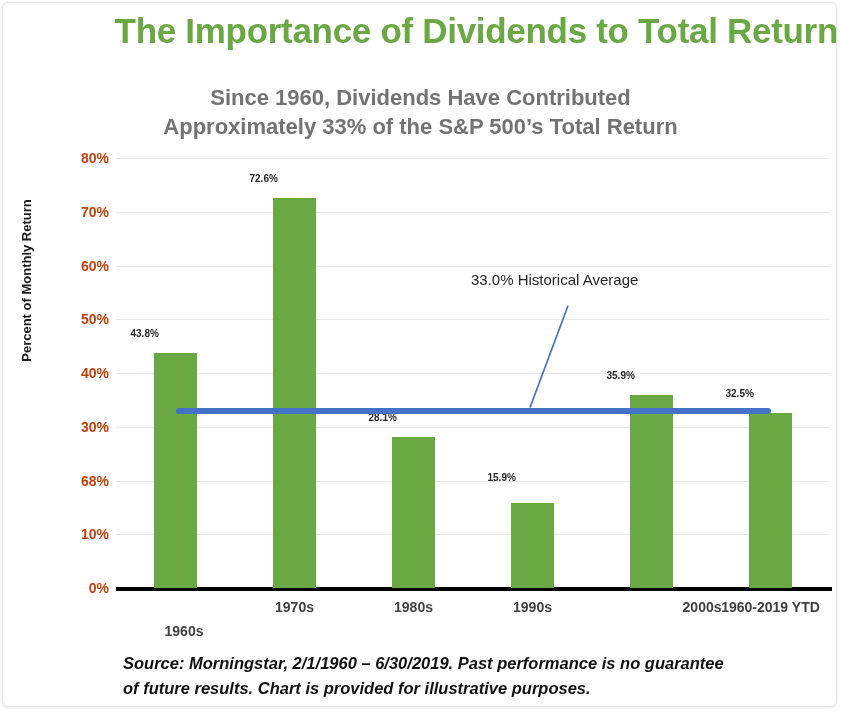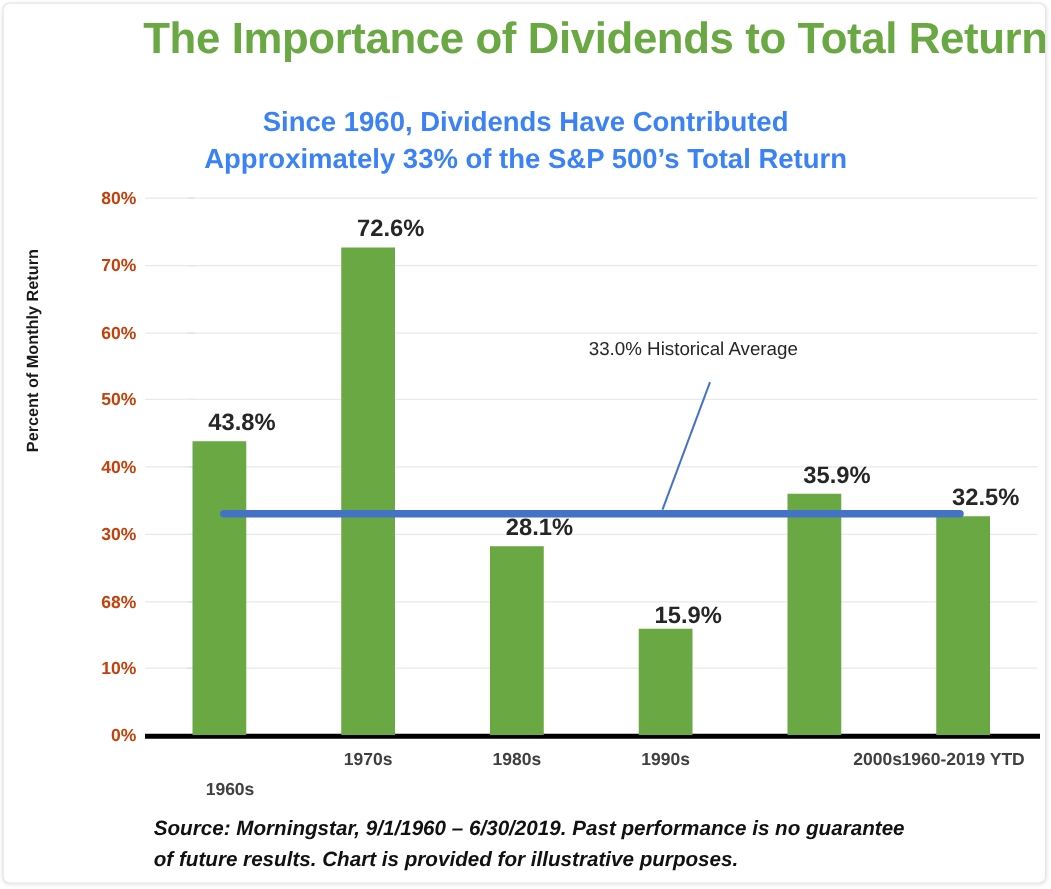--- a/index.html
+++ b/index.html
@@ -39,21 +39,21 @@
     letter-spacing: -0.3px;
     color: #6AA843;
     white-space: nowrap;
   }
   .subtitle {
     position: absolute;
     left: 0;
     top: 80px;
     width: 835px;
     text-align: center;
-    color: #3b82f6;
+    color: #737373;
     font-size: 22px;
     font-weight: bold;
     line-height: 29px;
   }
   .subtitle-line { display: block; }
 
   
   .plot {
     position: absolute;
     left: 113px;
@@ -116,22 +116,22 @@
 
   
   .bar {
     position: absolute;
     width: 43px;
     background: #6AA843;
   }
   .bar-label {
     position: absolute;
     width: 90px;
-    text-align: right;
-    font-size: 19px;
+    text-align: left;
+    font-size: 10px;
     font-weight: bold;
     color: #262626;
     white-space: nowrap;
   }
   .xlabel {
     position: absolute;
     top: 596px;
     width: 140px;
     text-align: center;
     font-size: 14px;
@@ -218,35 +218,35 @@
       <div class="gridline" style="top: 107.5px;"></div>
       <div class="gridline" style="top: 53.75px;"></div>
       <div class="gridline" style="top: 0px;"></div>
       <div class="bar" style="left: 38px; top: 194.575px; height: 235.425px; background: rgb(106, 168, 67);"></div>
       <div class="bar-label" style="left: 14.5px; top: 169.575px;">43.8%</div>
       <div class="bar" style="left: 157px; top: 39.775px; height: 390.225px; background: rgb(106, 168, 67);"></div>
       <div class="bar-label" style="left: 133.5px; top: 14.775px;">72.6%</div>
       <div class="bar" style="left: 276px; top: 278.962px; height: 151.037px; background: rgb(106, 168, 67);"></div>
       <div class="bar-label" style="left: 252.5px; top: 253.962px;">28.1%</div>
       <div class="bar" style="left: 395px; top: 344.538px; height: 85.4625px; background: rgb(106, 168, 67);"></div>
-      <div class="bar-label" style="left: 371.5px; top: 324px;">15.9%</div>
+      <div class="bar-label" style="left: 371.5px; top: 314px;">15.9%</div>
       <div class="bar" style="left: 514px; top: 237.037px; height: 192.963px; background: rgb(106, 168, 67);"></div>
       <div class="bar-label" style="left: 490.5px; top: 212.037px;">35.9%</div>
       <div class="bar" style="left: 633px; top: 255.312px; height: 174.688px; background: rgb(106, 168, 67);"></div>
       <div class="bar-label" style="left: 609.5px; top: 230.312px;">32.5%</div>
       <div class="avg-line" style="left: 59.5px; width: 595px; top: 249.625px; background: rgb(68, 114, 196);"></div>
       <svg class="leader" width="714" height="430" style="left: 0px; top: 0px;">
         <line x1="414" y1="249.625" x2="452" y2="147.625" stroke="#4472C4" stroke-width="1.6"></line>
       </svg>
       <div class="avg-annotation" style="left: 355px; top: 112.625px;">33.0% Historical Average</div>
     </div>
 
 <div class="xlabel" style="left: 111px; margin-top: 24px;">1960s</div>
     <div class="xlabel" style="left: 221.5px;">1970s</div>
     <div class="xlabel" style="left: 340.5px;">1980s</div>
     <div class="xlabel" style="left: 459.5px;">1990s</div>
     <div class="xlabel" style="left: 578.5px; text-align: right;">2000s</div>
     <div class="xlabel" style="left: 697.5px;">1960-2019 YTD</div>
     <div class="footnote">
-      <span class="footnote-line">Source: Morningstar, 9/1/1960 – 6/30/2019. Past performance is no guarantee</span>
+      <span class="footnote-line">Source: Morningstar, 2/1/1960 – 6/30/2019. Past performance is no guarantee</span>
       <span class="footnote-line">of future results. Chart is provided for illustrative purposes.</span>
     </div>
   </div>
 
 </body></html>

